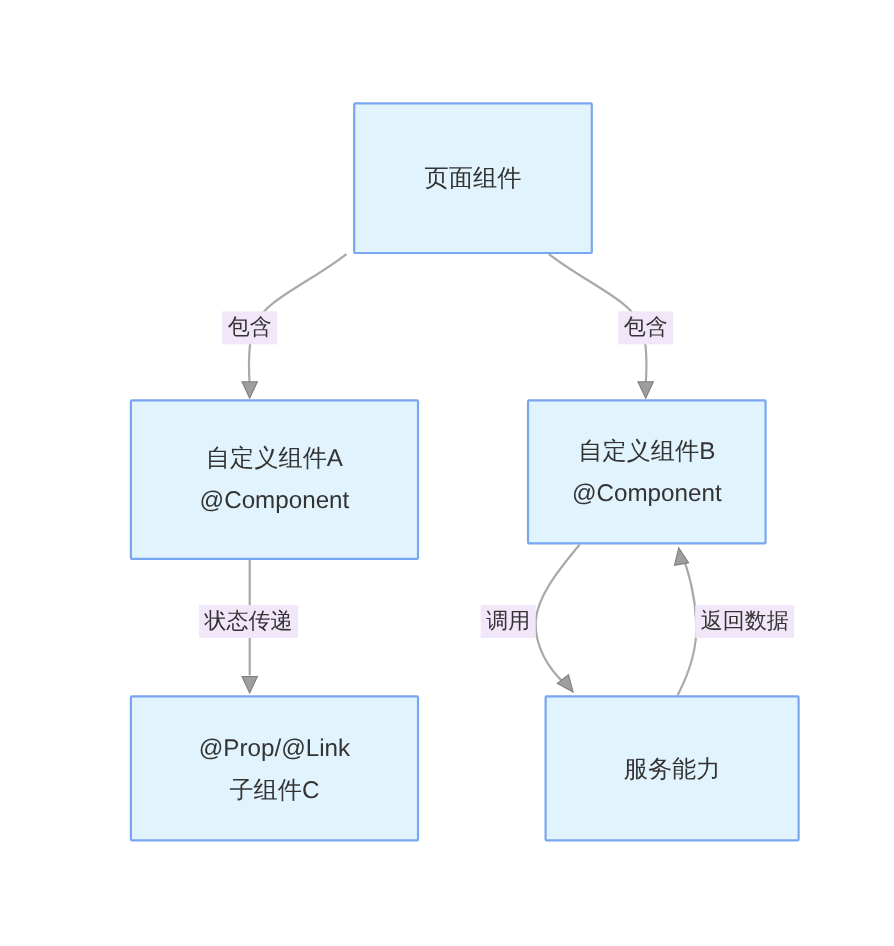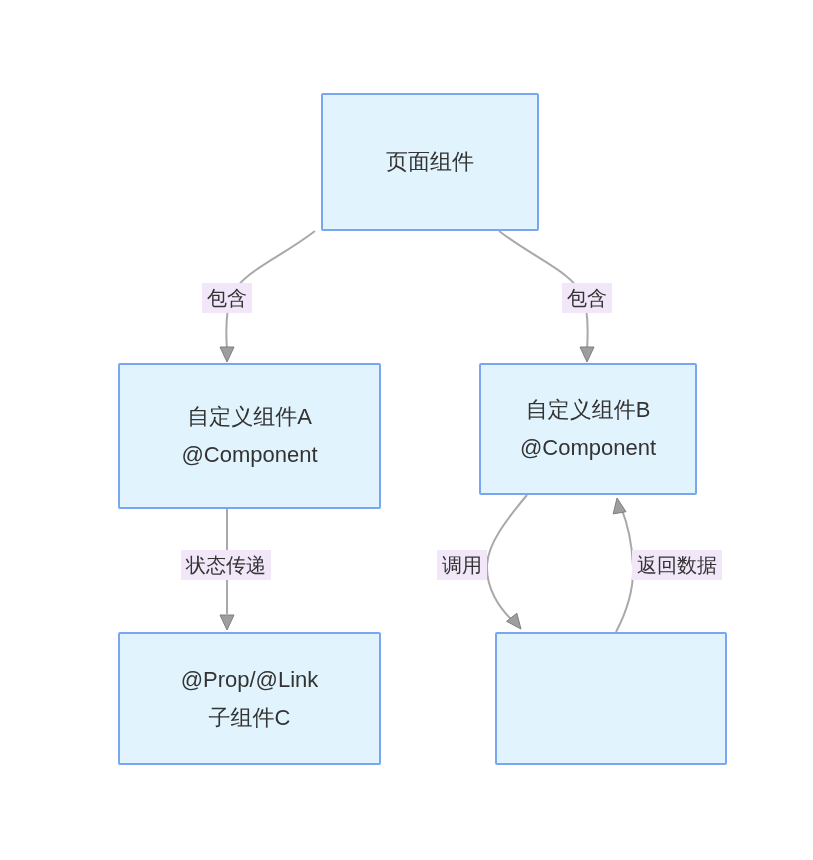--- a/index.html
+++ b/index.html
@@ -99,15 +99,16 @@
     <div class="node-line">自定义组件B</div>
     <div class="node-line">@Component</div>
   </div>
 
   <div class="node" id="node-childC">
     <div class="node-line">@Prop/@Link</div>
     <div class="node-line">子组件C</div>
   </div>
 
   <div class="node" id="node-service">
+    <div class="node-line">服务能力</div>
   </div>
 
 </div>
 
 </body></html>

